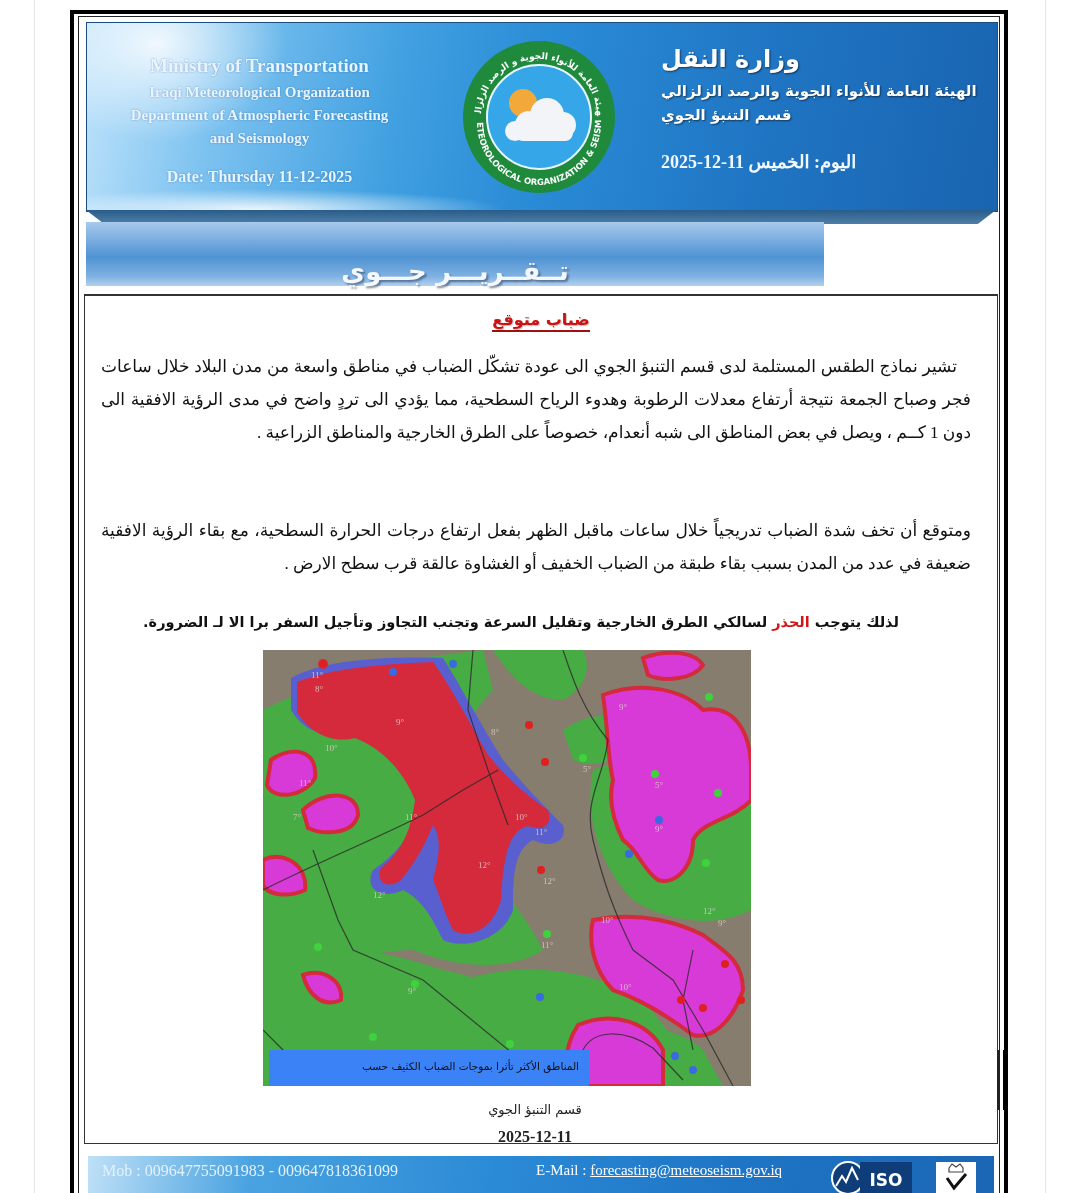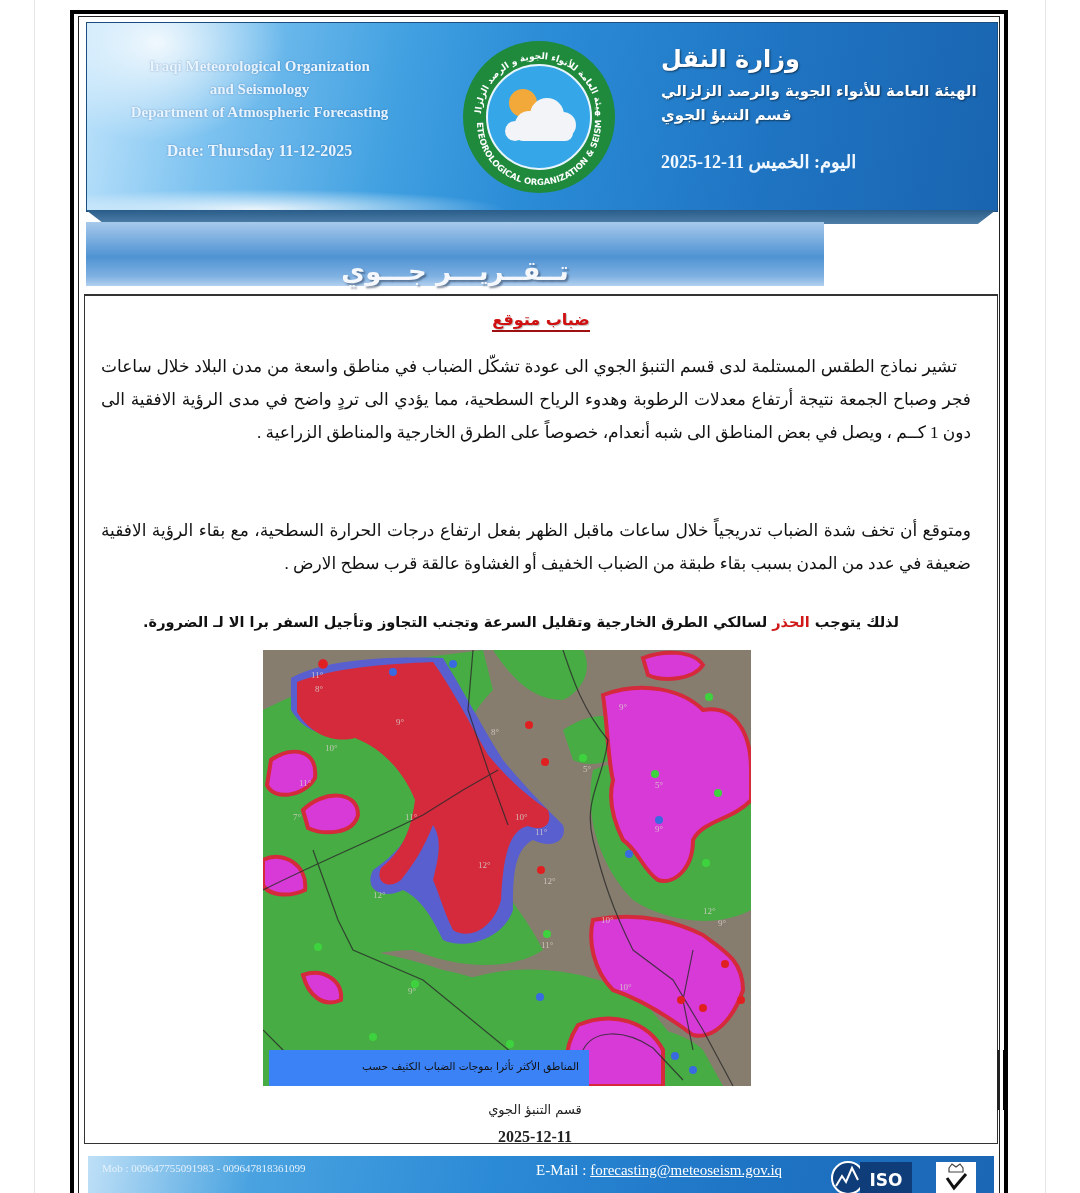--- a/index.html
+++ b/index.html
@@ -88,44 +88,45 @@
     direction:rtl; text-align:right; font-family:"DejaVu Sans", sans-serif; font-size:10.5px; color:#111;
     box-sizing:border-box; padding:10px 10px 0 0; }
 
   .sign { position:absolute; left:350px; width:200px; text-align:center; }
   .sign-dept { top:806px; direction:rtl; font-family:"DejaVu Sans", sans-serif; font-size:13px; color:#222; }
   .sign-date { top:832px; font-family:"Liberation Serif", serif; font-weight:bold; font-size:16px; color:#222; }
 
   
   .footer { position:absolute; left:88px; top:1156px; width:906px; height:37px;
     background: linear-gradient(100deg, #bfe0f7 0%, #4aa3e0 18%, #2b8ad6 45%, #1f76c6 70%, #1b66b5 100%); }
-  .footer .mob { position:absolute; left:14px; top:6px; font-family:"Liberation Serif", serif; font-size:11px; color:#e4f1fd; }
+  .footer .mob { position:absolute; left:14px; top:6px; font-family:"Liberation Serif", serif; font-size:16px; color:#e4f1fd; }
   .footer .mail { position:absolute; left:448px; top:6px; font-family:"Liberation Serif", serif; font-size:15px; color:#ffffff; }
   .footer .mail a { color:#ffffff; text-decoration:underline; }
   .footer .iso { position:absolute; left:742px; top:2px; width:82px; height:35px; }
   .footer .cert { position:absolute; left:848px; top:6px; width:40px; height:31px; background:#fff; }
 
   .edge-mark { position:absolute; left:997px; top:1050px; width:14px; height:60px; }
 </style>
 </head>
 <body>
 
 <div class="side-line-left"></div>
 <div class="side-line-right"></div>
 <div class="frame-outer"></div>
 <div class="frame-inner"></div>
 
 <div class="header">
   <div class="sunflare"></div>
   <div class="cloud-strip"></div>
 
   <div class="hdr-en">
+    <div class="l1">Ministry of Transportation</div>
     <div class="l2">Iraqi Meteorological Organization</div>
+    <div class="l2">Department of Atmospheric Forecasting</div>
     <div class="l2">and Seismology</div>
-    <div class="l2">Department of Atmospheric Forecasting</div>
     <div class="date">Date: Thursday 11-12-2025</div>
   </div>
 
   <div class="logo">
     <svg width="160" height="160" viewBox="0 0 160 160">
       <defs>
         <path id="ringTop" d="M 22 80 A 58 58 0 0 1 138 80"></path>
         <path id="ringBottom" d="M 18 86 A 62 62 0 0 0 142 86"></path>
       </defs>
       <circle cx="80" cy="80" r="76" fill="#1f8a3c"></circle>

